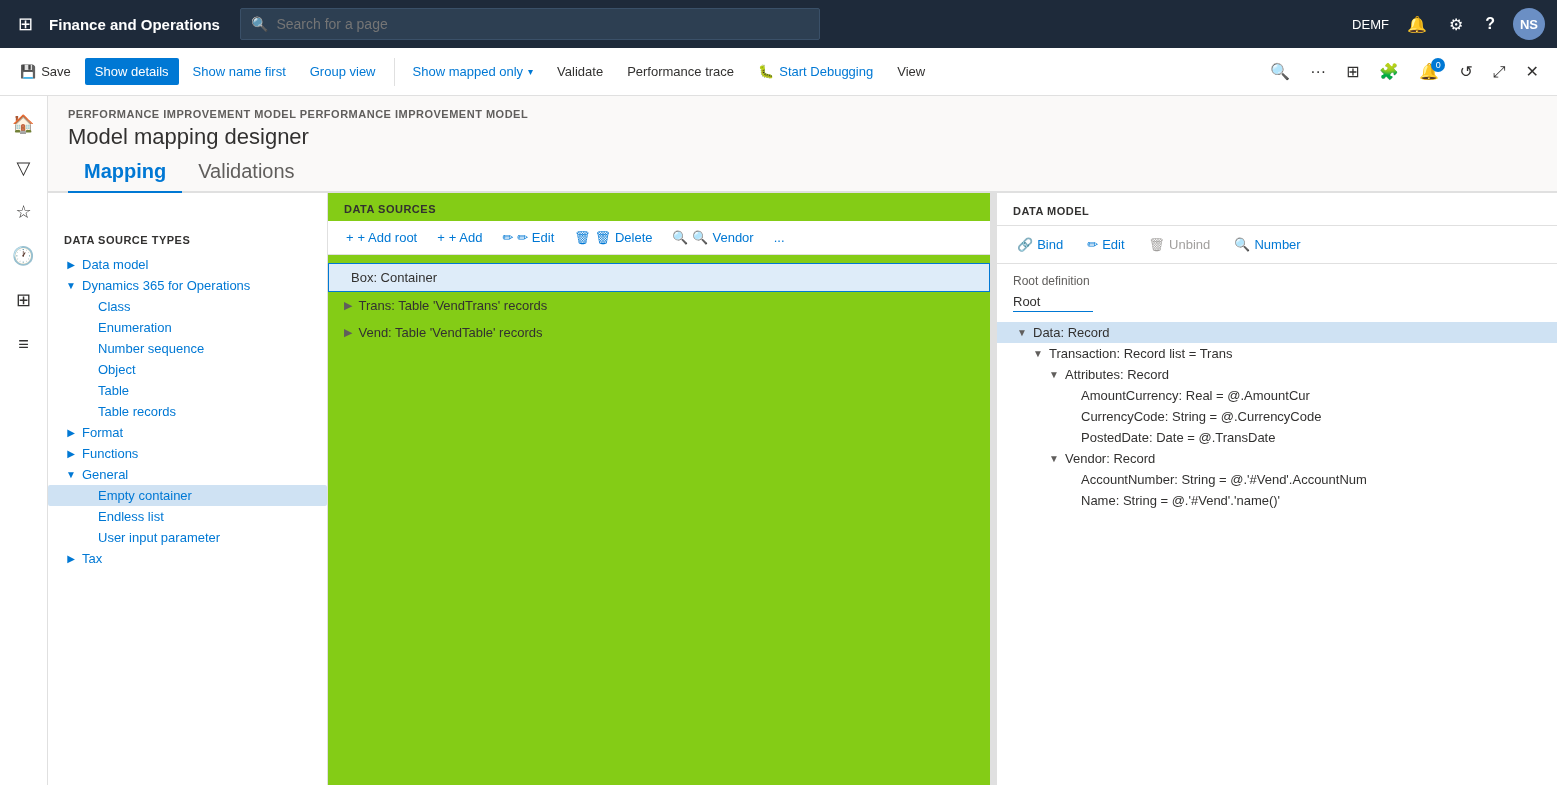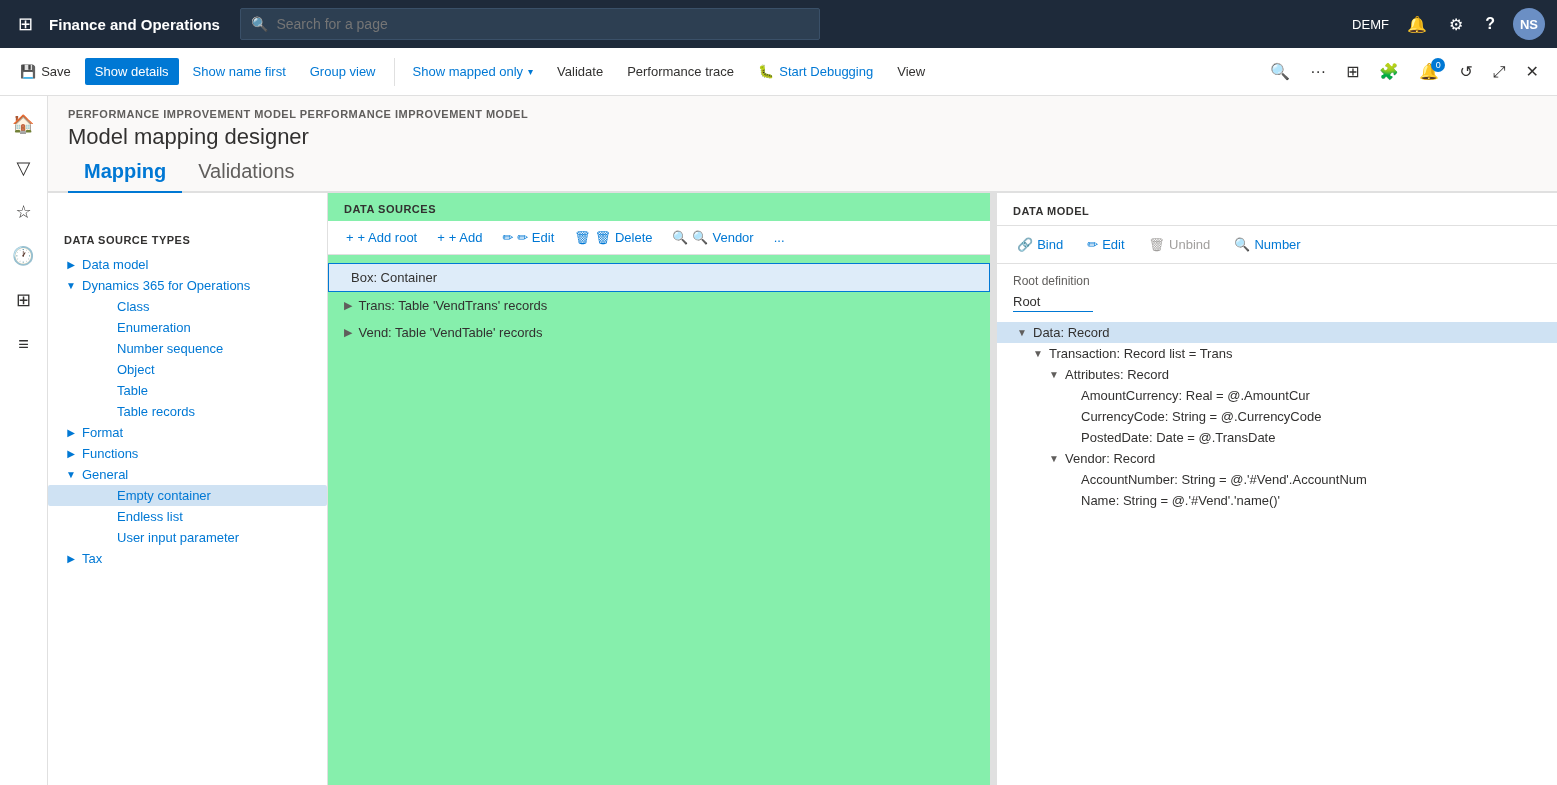--- a/index.html
+++ b/index.html
@@ -230,33 +230,33 @@
     }
     .tree-item {
       display: flex;
       align-items: center;
       padding: 3px 16px;
       font-size: 13px;
       color: #0078d4;
       cursor: pointer;
     }
     .tree-item.selected { background: #deecf9; }
-    .tree-item.indented1 { padding-left: 32px; gap: 19px; }
+    .tree-item.indented1 { padding-left: 32px; }
     .tree-toggle {
       width: 14px; height: 14px;
       display: inline-flex; align-items: center; justify-content: center;
       font-size: 10px;
       margin-right: 4px;
       flex-shrink: 0;
     }
 
     
     .panel-middle {
       flex: 1;
-      background: #86efac;
+      background: #84cc16;
       display: flex;
       flex-direction: column;
       overflow: hidden;
       border-right: 1px solid #e0e0e0;
       justify-content: flex-end;
     }
     .panel-middle-header {
       font-size: 11px;
       font-weight: 700;
       color: #323130;

